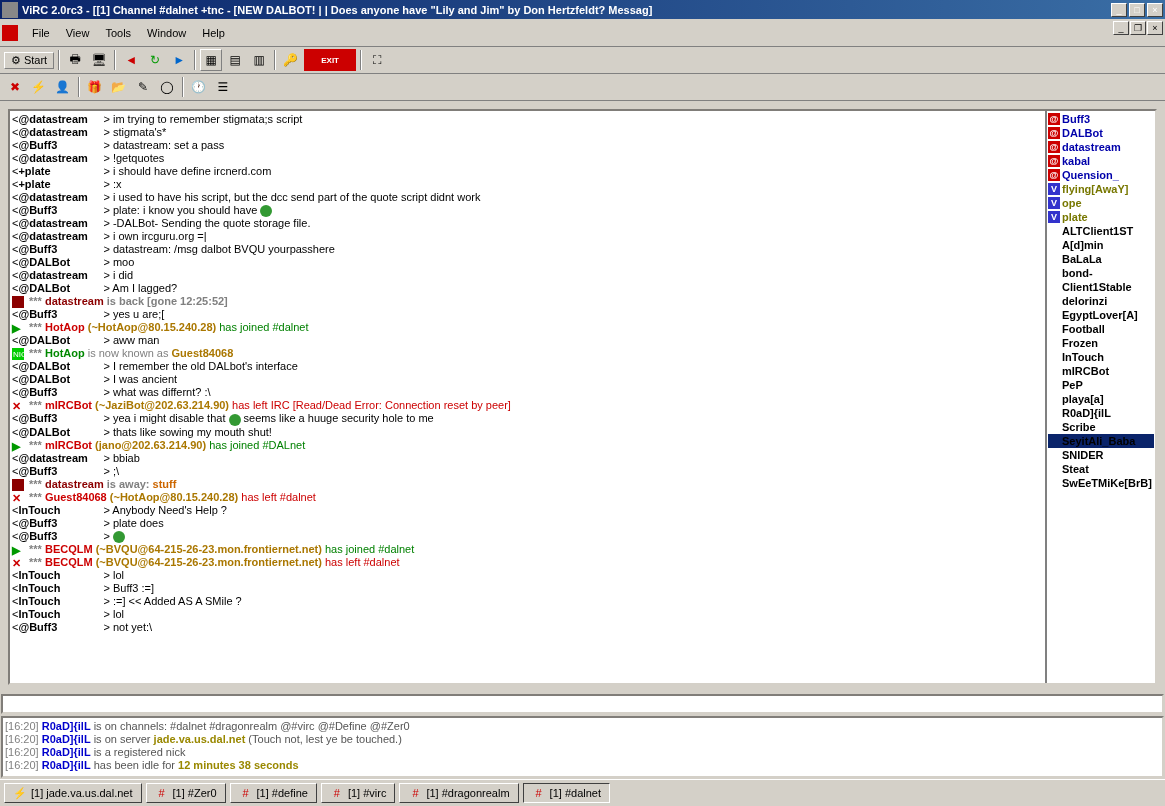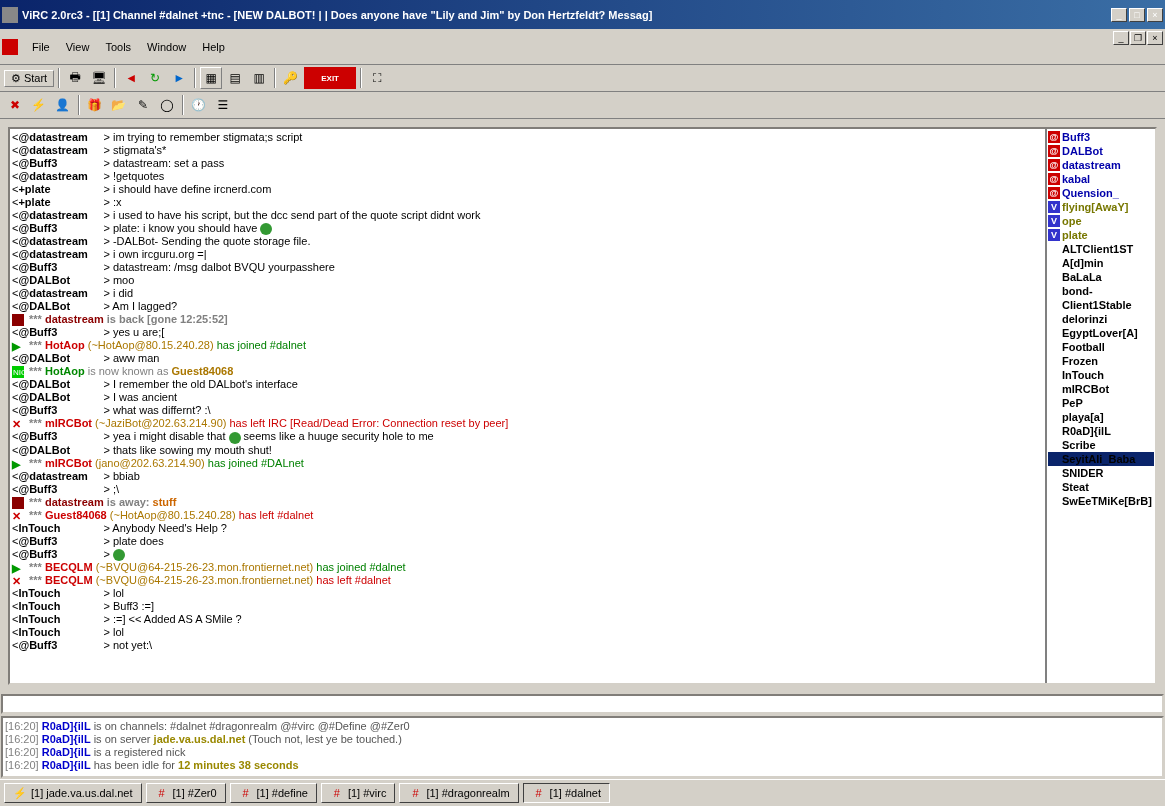--- a/index.html
+++ b/index.html
@@ -1,22 +1,22 @@
 <!DOCTYPE html>
 <html><head>
 <meta charset="utf-8">
 <style>
 *{margin:0;padding:0;box-sizing:border-box;font-family:"MS Sans Serif",Tahoma,sans-serif;font-size:11px}
 body{background:#d4d0c8;width:1165px;height:806px;overflow:hidden;display:flex;flex-direction:column}
-.titlebar{background:linear-gradient(to right,#0a246a,#3a6ea5);color:#fff;height:29px;display:flex;align-items:center;padding:0 2px}
+.titlebar{background:linear-gradient(to right,#0a246a,#3a6ea5);color:#fff;height:19px;display:flex;align-items:center;padding:0 2px}
 .titlebar .icon{width:16px;height:16px;background:#888;margin-right:4px;display:inline-block}
 .titlebar .title{flex:1;font-weight:bold;font-size:11px;white-space:nowrap;overflow:hidden}
 .winbtns{display:flex;gap:2px}
 .winbtn{width:16px;height:14px;background:#d4d0c8;border:1px solid #fff;border-right-color:#404040;border-bottom-color:#404040;font-size:9px;line-height:12px;text-align:center;font-family:Marlett,sans-serif}
-.menubar{background:#d4d0c8;height:36px;display:flex;align-items:center;padding-left:2px;border-bottom:1px solid #808080;position:relative}
+.menubar{background:#d4d0c8;height:28px;display:flex;align-items:center;padding-left:2px;border-bottom:1px solid #808080;position:relative}
 .menubar .mico{width:16px;height:16px;background:#c00;margin-right:6px}
 .menuitem{padding:2px 8px;cursor:default}
 .mdi-btns{position:absolute;right:2px;top:2px;display:flex;gap:1px}
 .toolbar{background:#d4d0c8;padding:2px 4px;display:flex;align-items:center;gap:2px;border-bottom:1px solid #808080}
 .tbtn{width:22px;height:22px;border:1px solid transparent;display:flex;align-items:center;justify-content:center;font-size:12px}
 .tbtn.raised{border:1px solid #fff;border-right-color:#808080;border-bottom-color:#808080}
 .tsep{width:2px;height:20px;border-left:1px solid #808080;border-right:1px solid #fff;margin:0 2px}
 .startbtn{display:flex;align-items:center;gap:3px;padding:1px 6px;border:1px solid #fff;border-right-color:#808080;border-bottom-color:#808080}
 .content{flex:1;display:flex;border:2px inset #d4d0c8;margin:8px;min-height:0}
 .chatpane{flex:1;background:#fff;overflow-y:scroll;padding:2px;font-family:Verdana,Arial,sans-serif;font-size:11px;line-height:13px}
@@ -35,21 +35,21 @@
 .br{display:inline-block;color:#000}
 .nk{display:inline-block;min-width:85px;color:#000;font-weight:bold}
 .msg{color:#000}
 .ico{display:inline-block;width:12px;height:12px;vertical-align:middle;margin-right:2px}
 .ico.back{background:#8b0000}
 .ico.join{color:#090;font-weight:bold}
 .ico.part{color:#c00;font-weight:bold}
 .ico.nick{background:#0c0;color:#fff;font-size:8px;padding:0 1px}
 .sys{color:#808080;font-weight:bold}
 .jnick{color:#cc0000;font-weight:bold}
-.jhost{color:#aa7700;font-weight:normal}
+.jhost{color:#aa7700;font-weight:bold}
 .jact{color:#008000}
 .pact{color:#cc0000}
 .inputrow{border:2px inset #d4d0c8;background:#fff;height:20px;margin:1px}
 .statuspane{border:2px inset #d4d0c8;background:#fff;margin:1px;padding:2px;font-family:Verdana,sans-serif;font-size:11px;line-height:13px;height:62px;overflow:hidden}
 .sline{white-space:nowrap}
 .ts{color:#808080}
 .snick{color:#0000cc;font-weight:bold}
 .sbody{color:#555}
 .sgold{color:#998800;font-weight:bold}
 .tabbar{background:#d4d0c8;padding:3px 4px;display:flex;gap:4px;border-top:1px solid #fff}

